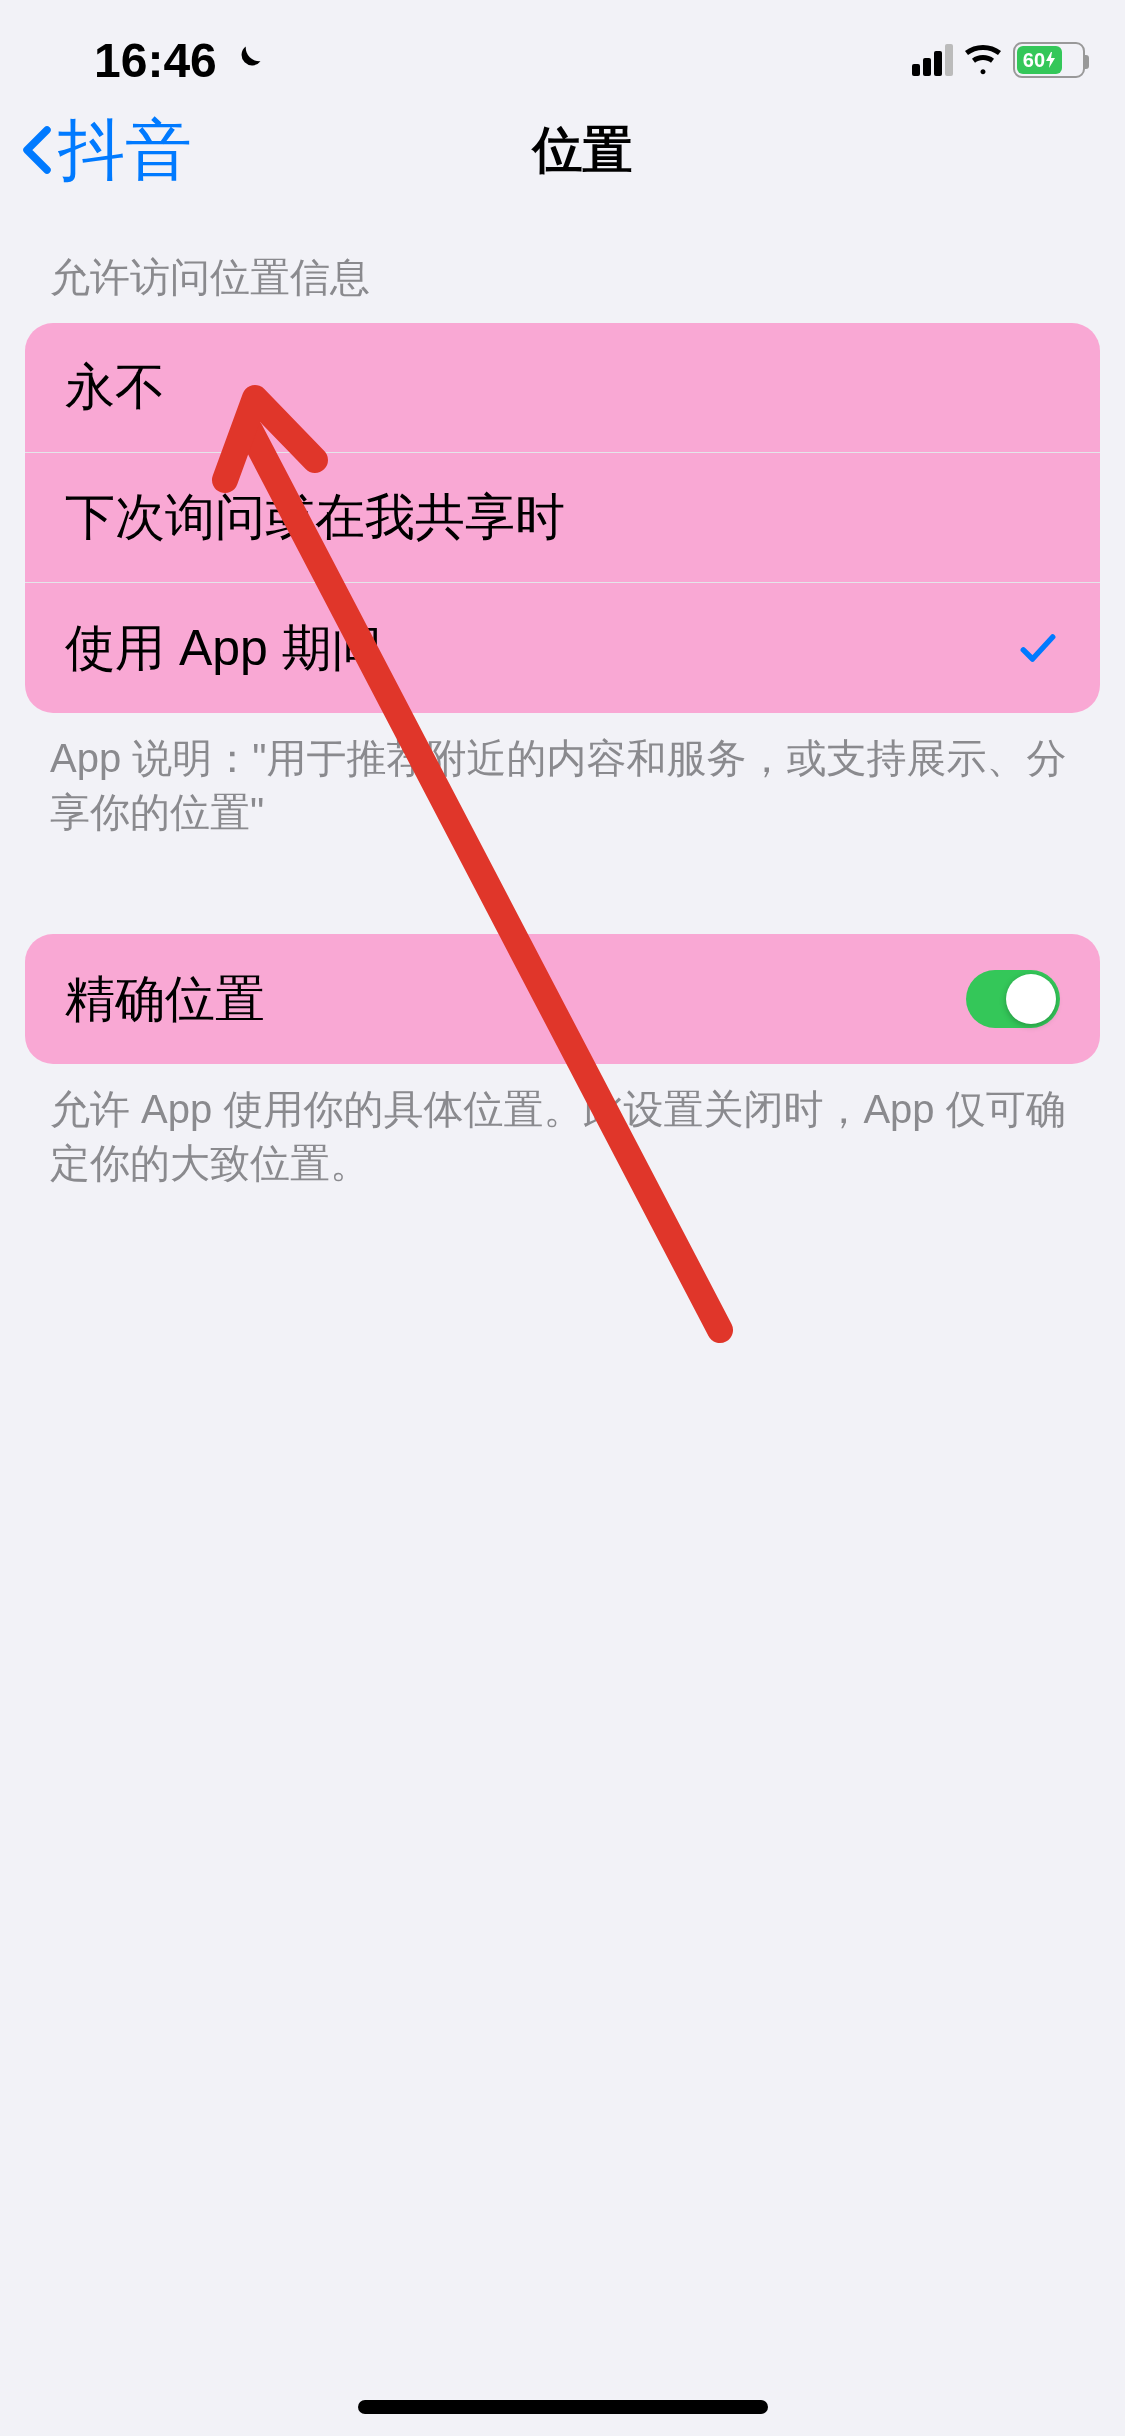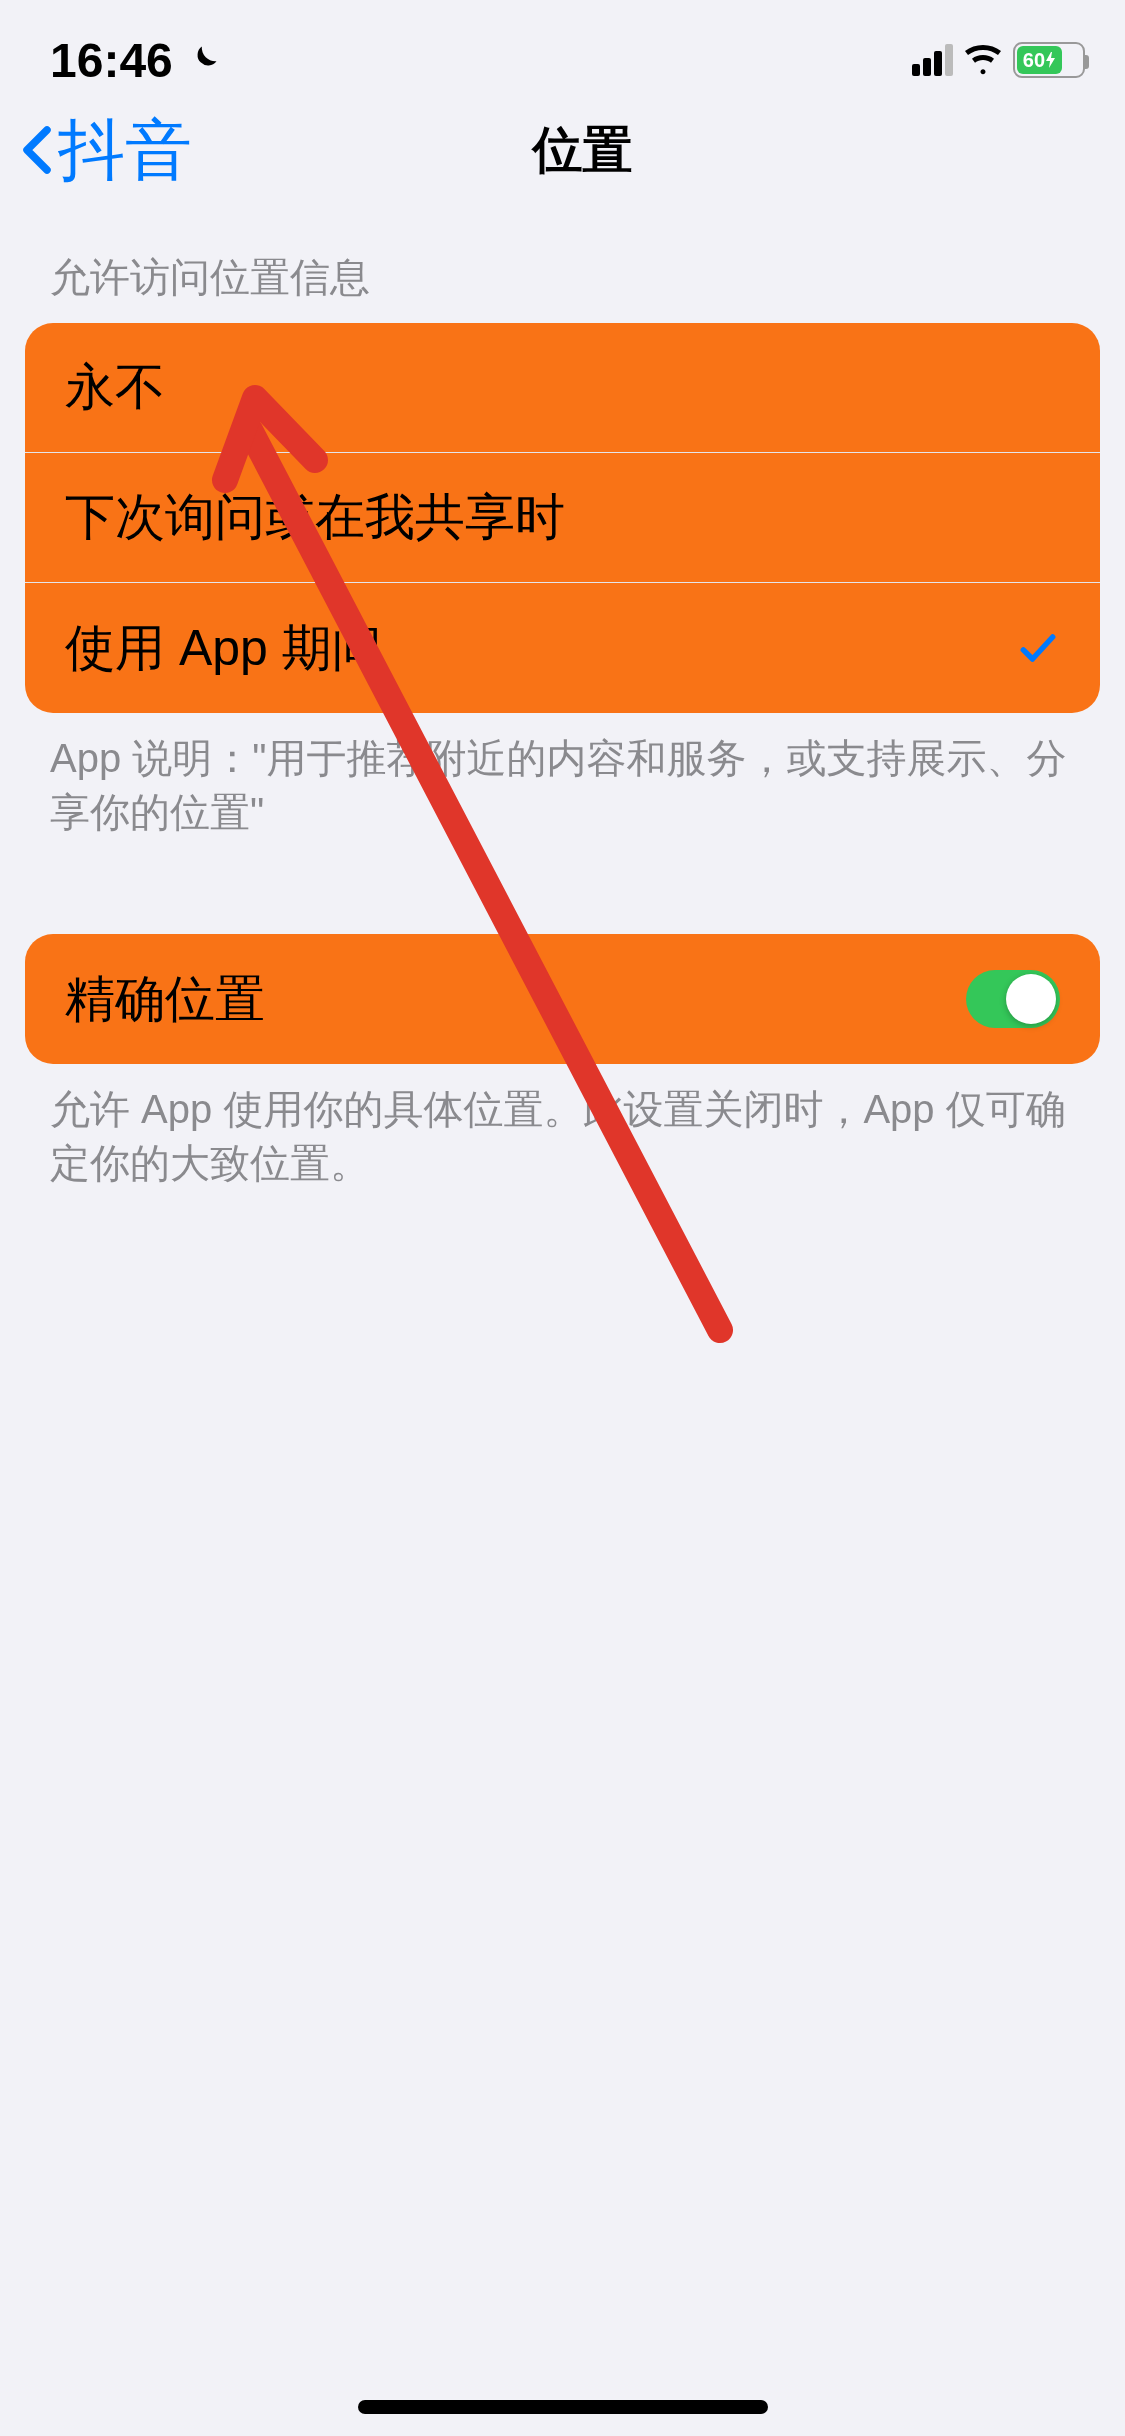--- a/index.html
+++ b/index.html
@@ -23,20 +23,21 @@
       justify-content: space-between;
       padding: 20px 40px 0 50px;
     }
     .status-left {
       display: flex;
       align-items: center;
       gap: 12px;
       font-size: 48px;
       font-weight: 600;
       color: #000;
+      margin-left: 44px;
     }
     .moon-icon {
       width: 36px;
       height: 36px;
     }
     .status-right {
       display: flex;
       align-items: center;
       gap: 10px;
     }
@@ -119,21 +120,21 @@
       font-weight: 600;
       color: #000;
       margin-left: 20px;
     }
     .section-header {
       padding: 50px 50px 18px 50px;
       color: #8a8a8e;
       font-size: 40px;
     }
     .list-group {
-      background: #f97316;
+      background: #f9a8d4;
       margin: 0 25px;
       border-radius: 28px;
       overflow: hidden;
     }
     .list-row {
       height: 130px;
       display: flex;
       align-items: center;
       justify-content: space-between;
       padding: 0 40px;

